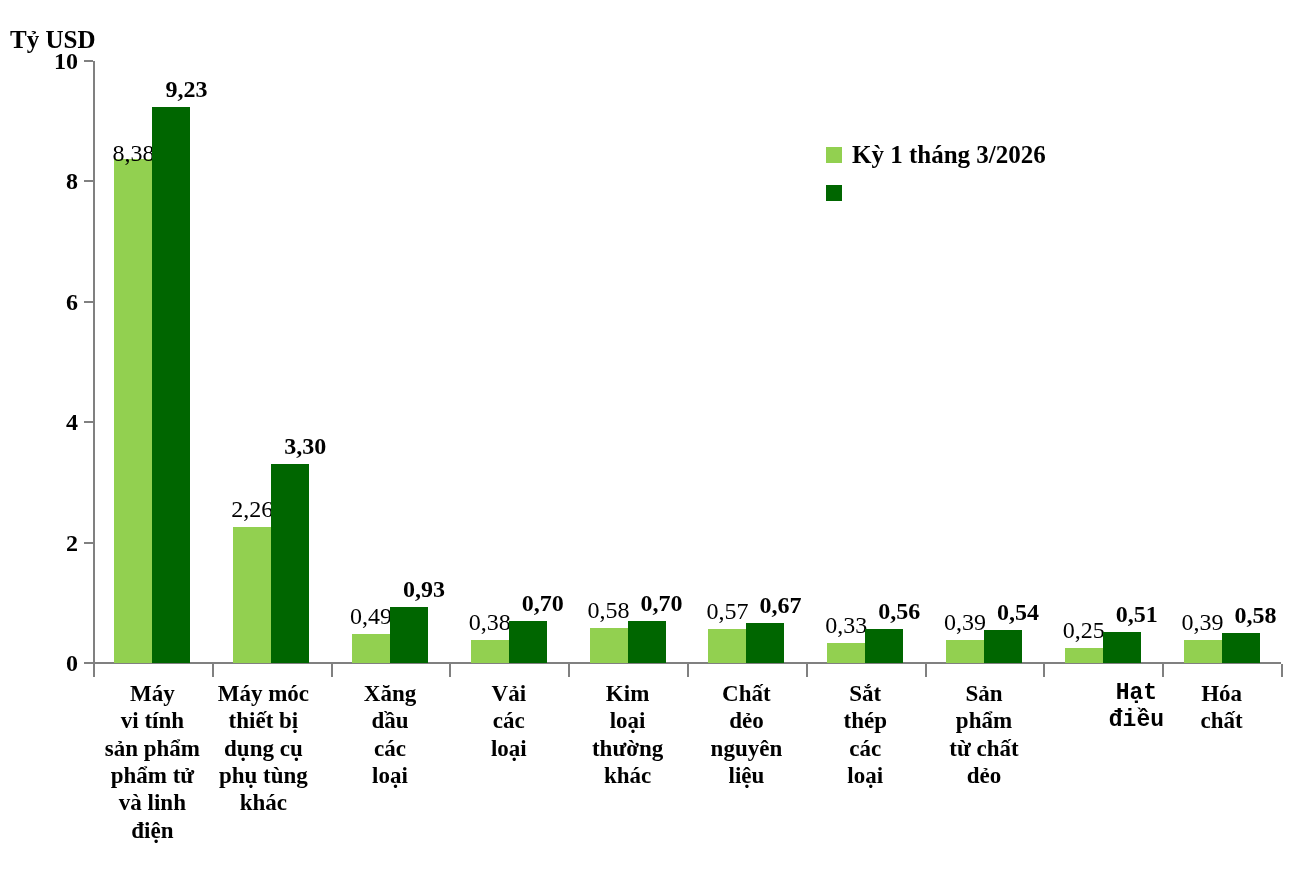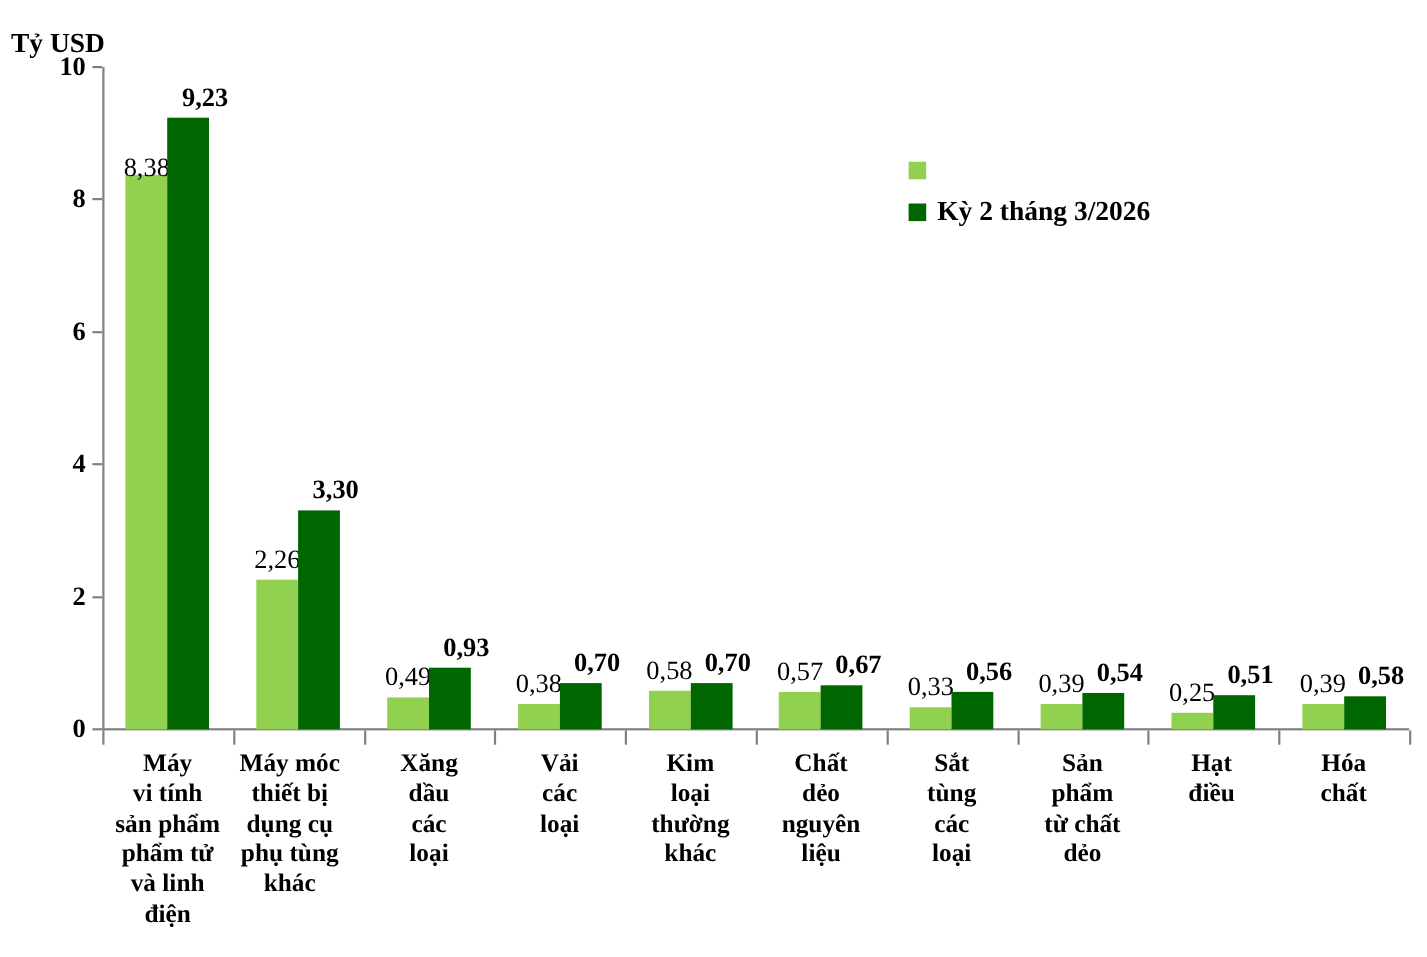--- a/index.html
+++ b/index.html
@@ -260,43 +260,43 @@
         <div>khác</div>
       </div>
       <div class="cat-label" style="left: 687px; width: 118.8px;">
         <div>Chất</div>
         <div>dẻo</div>
         <div>nguyên</div>
         <div>liệu</div>
       </div>
       <div class="cat-label" style="left: 805.8px; width: 118.8px;">
         <div>Sắt</div>
-        <div>tùng</div>
+        <div>thép</div>
         <div>các</div>
         <div>loại</div>
       </div>
       <div class="cat-label" style="left: 924.6px; width: 118.8px;">
         <div>Sản</div>
         <div>phẩm</div>
         <div>từ chất</div>
         <div>dẻo</div>
       </div>
-      <div class="cat-label" style="left: 1042px; width: 118.8px;">
+      <div class="cat-label" style="left: 1077px; width: 118.8px; font-family: Liberation Mono, monospace;">
         <div>Hạt</div>
         <div>điều</div>
       </div>
       <div class="cat-label" style="left: 1162.2px; width: 118.8px;">
         <div>Hóa</div>
         <div>chất</div>
       </div>
     </div>
 
   <div class="legend">
     <div class="legend-row">
       <span class="legend-swatch series1"></span>
+      <span class="legend-text">Kỳ 1 tháng 3/2026</span>
     </div>
     <div class="legend-row">
       <span class="legend-swatch series2"></span>
-      <span class="legend-text">Kỳ 2 tháng 3/2026</span>
     </div>
   </div>
 
 </div>
 
 </body></html>

